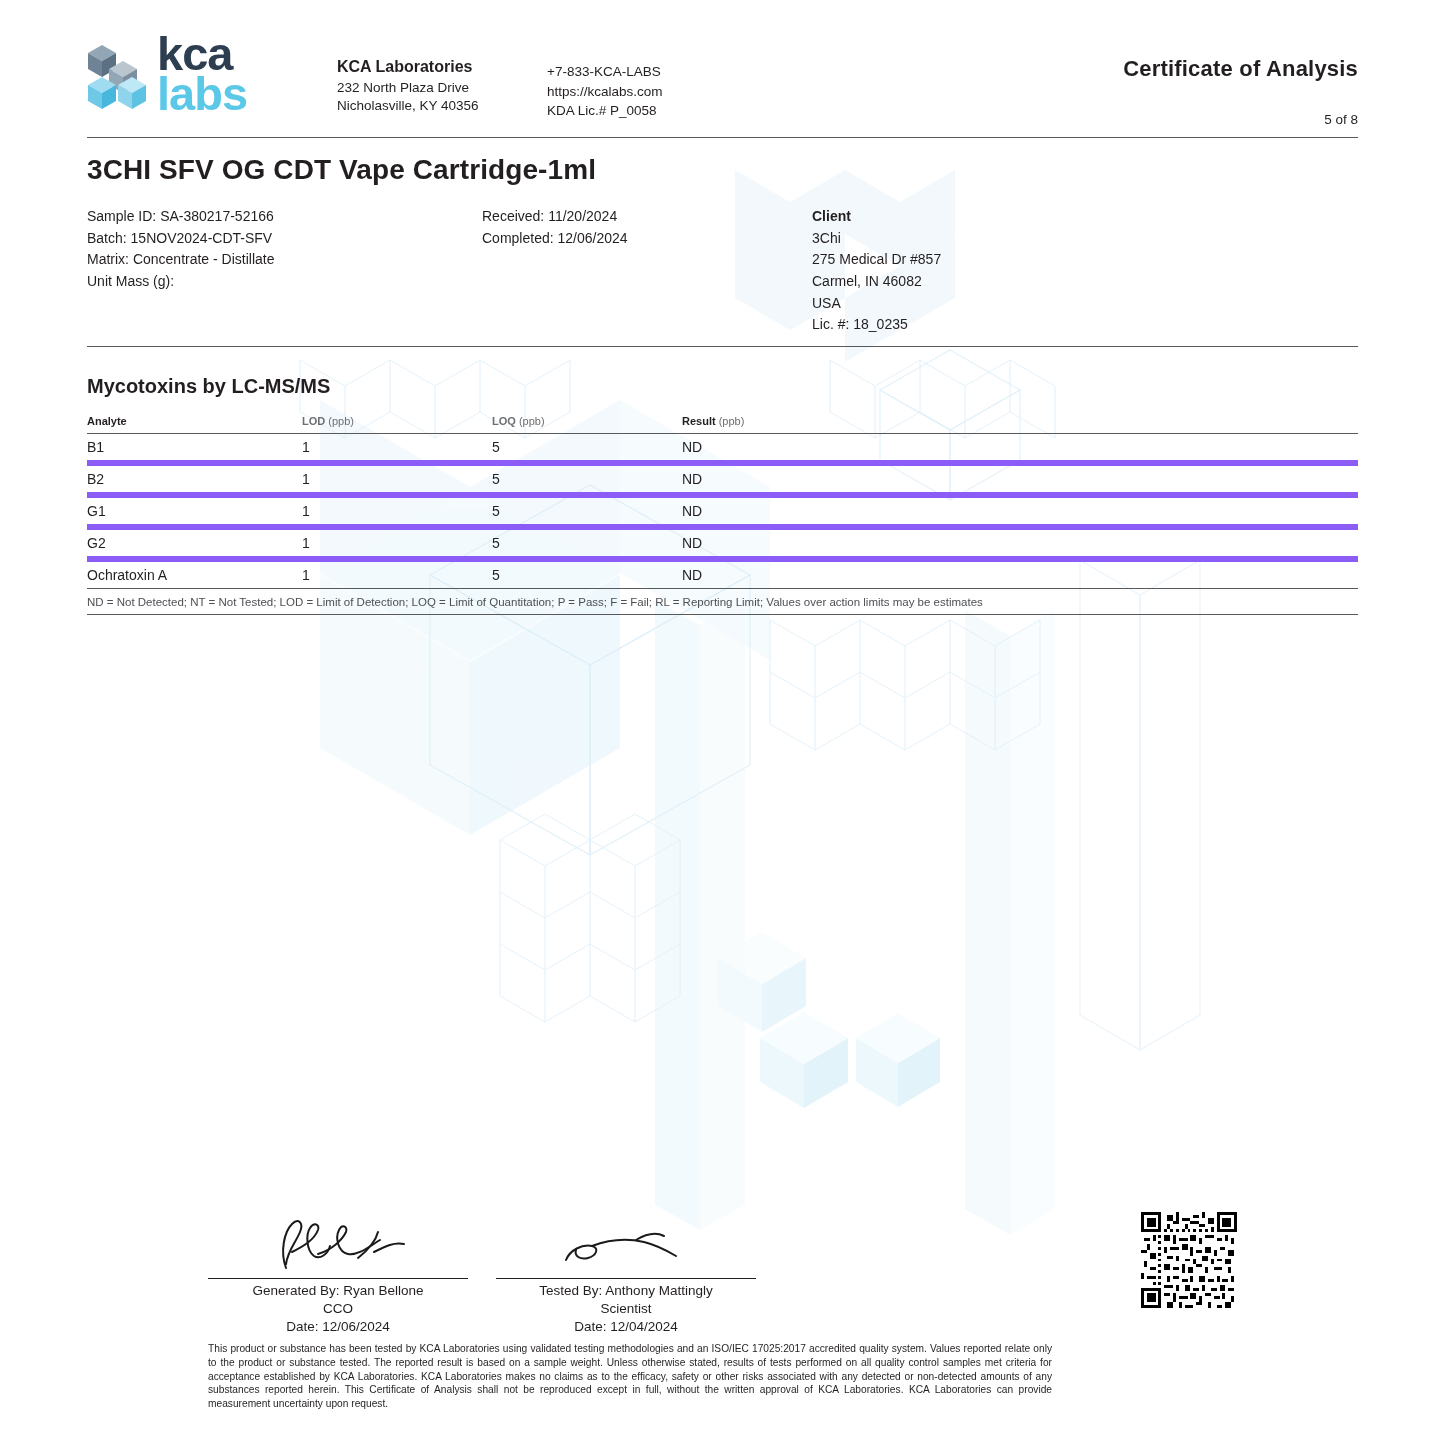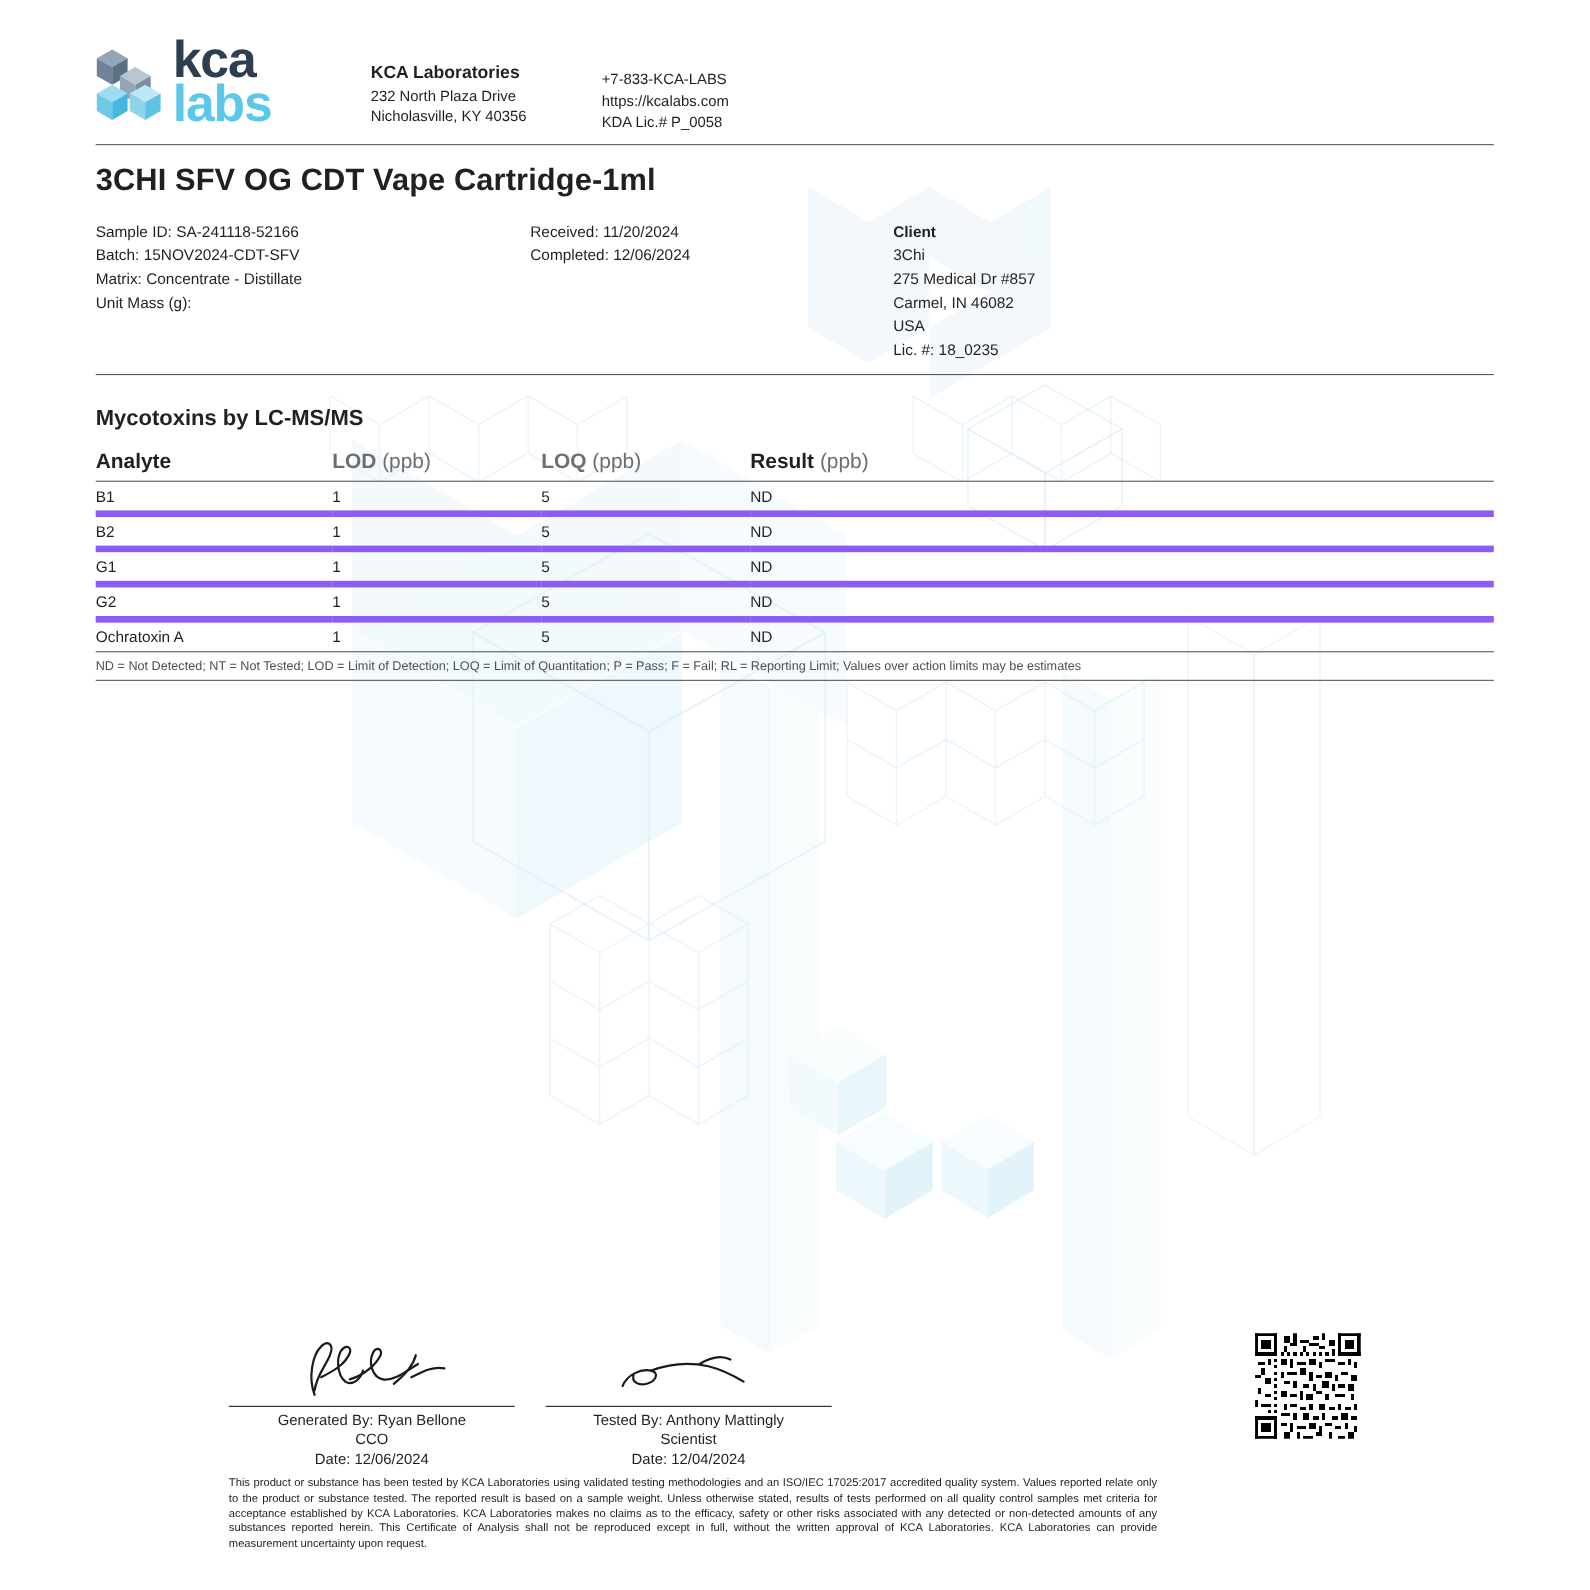--- a/index.html
+++ b/index.html
@@ -141,21 +141,21 @@
   }
 
   table.results {
     width: 100%;
     border-collapse: collapse;
     font-size: 14px;
   }
   table.results th {
     text-align: left;
     font-weight: bold;
-    font-size: 19px;
+    font-size: 11px;
     padding: 3px 0 6px 0;
     border-bottom: 1.6px solid #58595b;
   }
   table.results th .unit {
     font-weight: normal;
     color: #6d6e71;
   }
   table.results td {
     padding: 5px 0 5px 0;
     border-bottom: 6px solid #8b5cf6;
@@ -366,29 +366,33 @@
         <span>232 North Plaza Drive</span><br>
         <span>Nicholasville, KY 40356</span>
       </div>
 
       <div class="contact-info">
         <span>+7-833-KCA-LABS</span><br>
         <span>https://kcalabs.com</span><br>
         <span>KDA Lic.# P_0058</span>
       </div>
 
+      <div class="title-block">
+        <div class="coa-title">Certificate of Analysis</div>
+        <div class="page-num">5 of 8</div>
+      </div>
     </div>
 
     <hr class="rule">
 
     <div class="sample-title">3CHI SFV OG CDT Vape Cartridge-1ml</div>
 
     <div class="sample-grid">
       <div class="col-sample">
-        <div>Sample ID: SA-241118-52166</div>
+        <div>Sample ID: SA-380217-52166</div>
         <div>Batch: 15NOV2024-CDT-SFV</div>
         <div>Matrix: Concentrate - Distillate</div>
         <div>Unit Mass (g):</div>
       </div>
       <div class="col-dates">
         <div>Received: 11/20/2024</div>
         <div>Completed: 12/06/2024</div>
       </div>
       <div class="col-client">
         <span class="client-head">Client</span>

